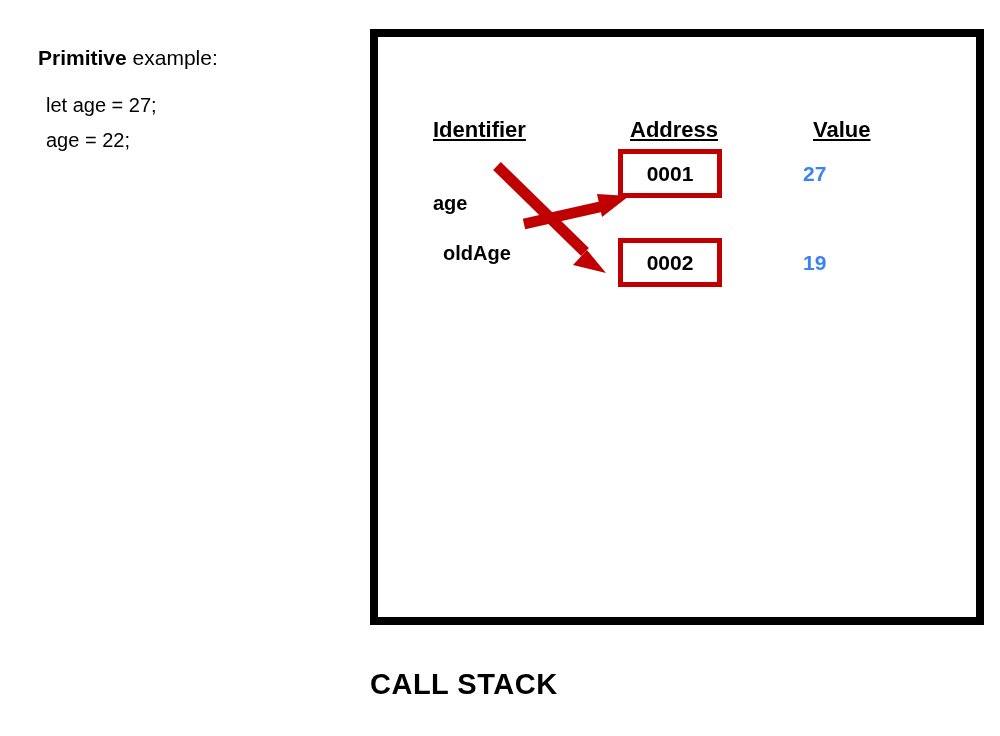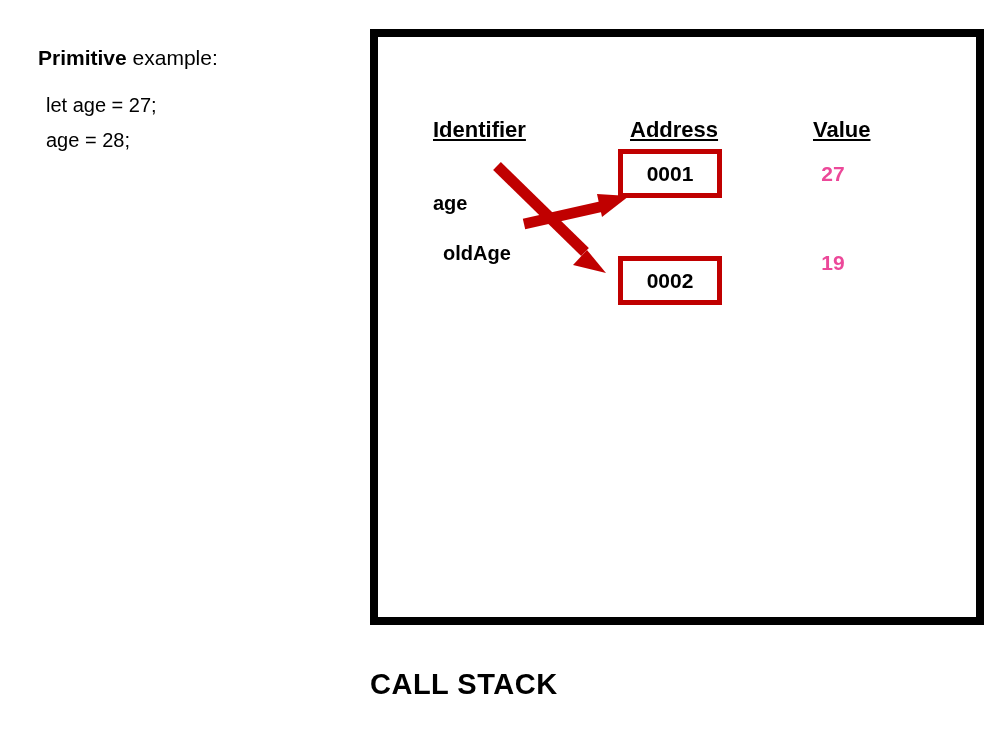--- a/index.html
+++ b/index.html
@@ -95,30 +95,30 @@
     border: 5px solid #C00000;
     background: #ffffff;
     display: flex;
     align-items: center;
     justify-content: center;
     font-size: 21px;
     font-weight: bold;
     color: #000;
   }
   #addr-box-0001 { top: 112px; text-align: center; }
-  #addr-box-0002 { top: 219px; }
+  #addr-box-0002 { top: 201px; }
 
   .value-cell {
     position: absolute;
     width: 60px;
     left: 425px;
-    text-align: center;
+    text-align: left;
     font-size: 21px;
     font-weight: bold;
-    color: #ec4899;
+    color: #3b82f6;
     white-space: nowrap;
   }
   #value-27 { top: 125px; }
   #value-28 { top: 214px; }
 
   
   #arrow-layer {
     position: absolute;
     left: 0;
     top: 0;
@@ -142,21 +142,21 @@
 </head>
 <body>
 
 <div id="left-panel">
   <div id="example-heading">
     <span class="strong">Primitive</span><span> example:</span>
   </div>
 
   <div id="code-block">
     <div class="code-line">let age = 27;</div>
-    <div class="code-line">age = 28;</div>
+    <div class="code-line">age = 22;</div>
   </div>
 </div>
 
 <div id="call-stack-box">
 
   <div id="stack-table">
 
     <div class="col-head" id="head-identifier">Identifier</div>
     <div class="col-head" id="head-address">Address</div>
     <div class="col-head" id="head-value">Value</div>

